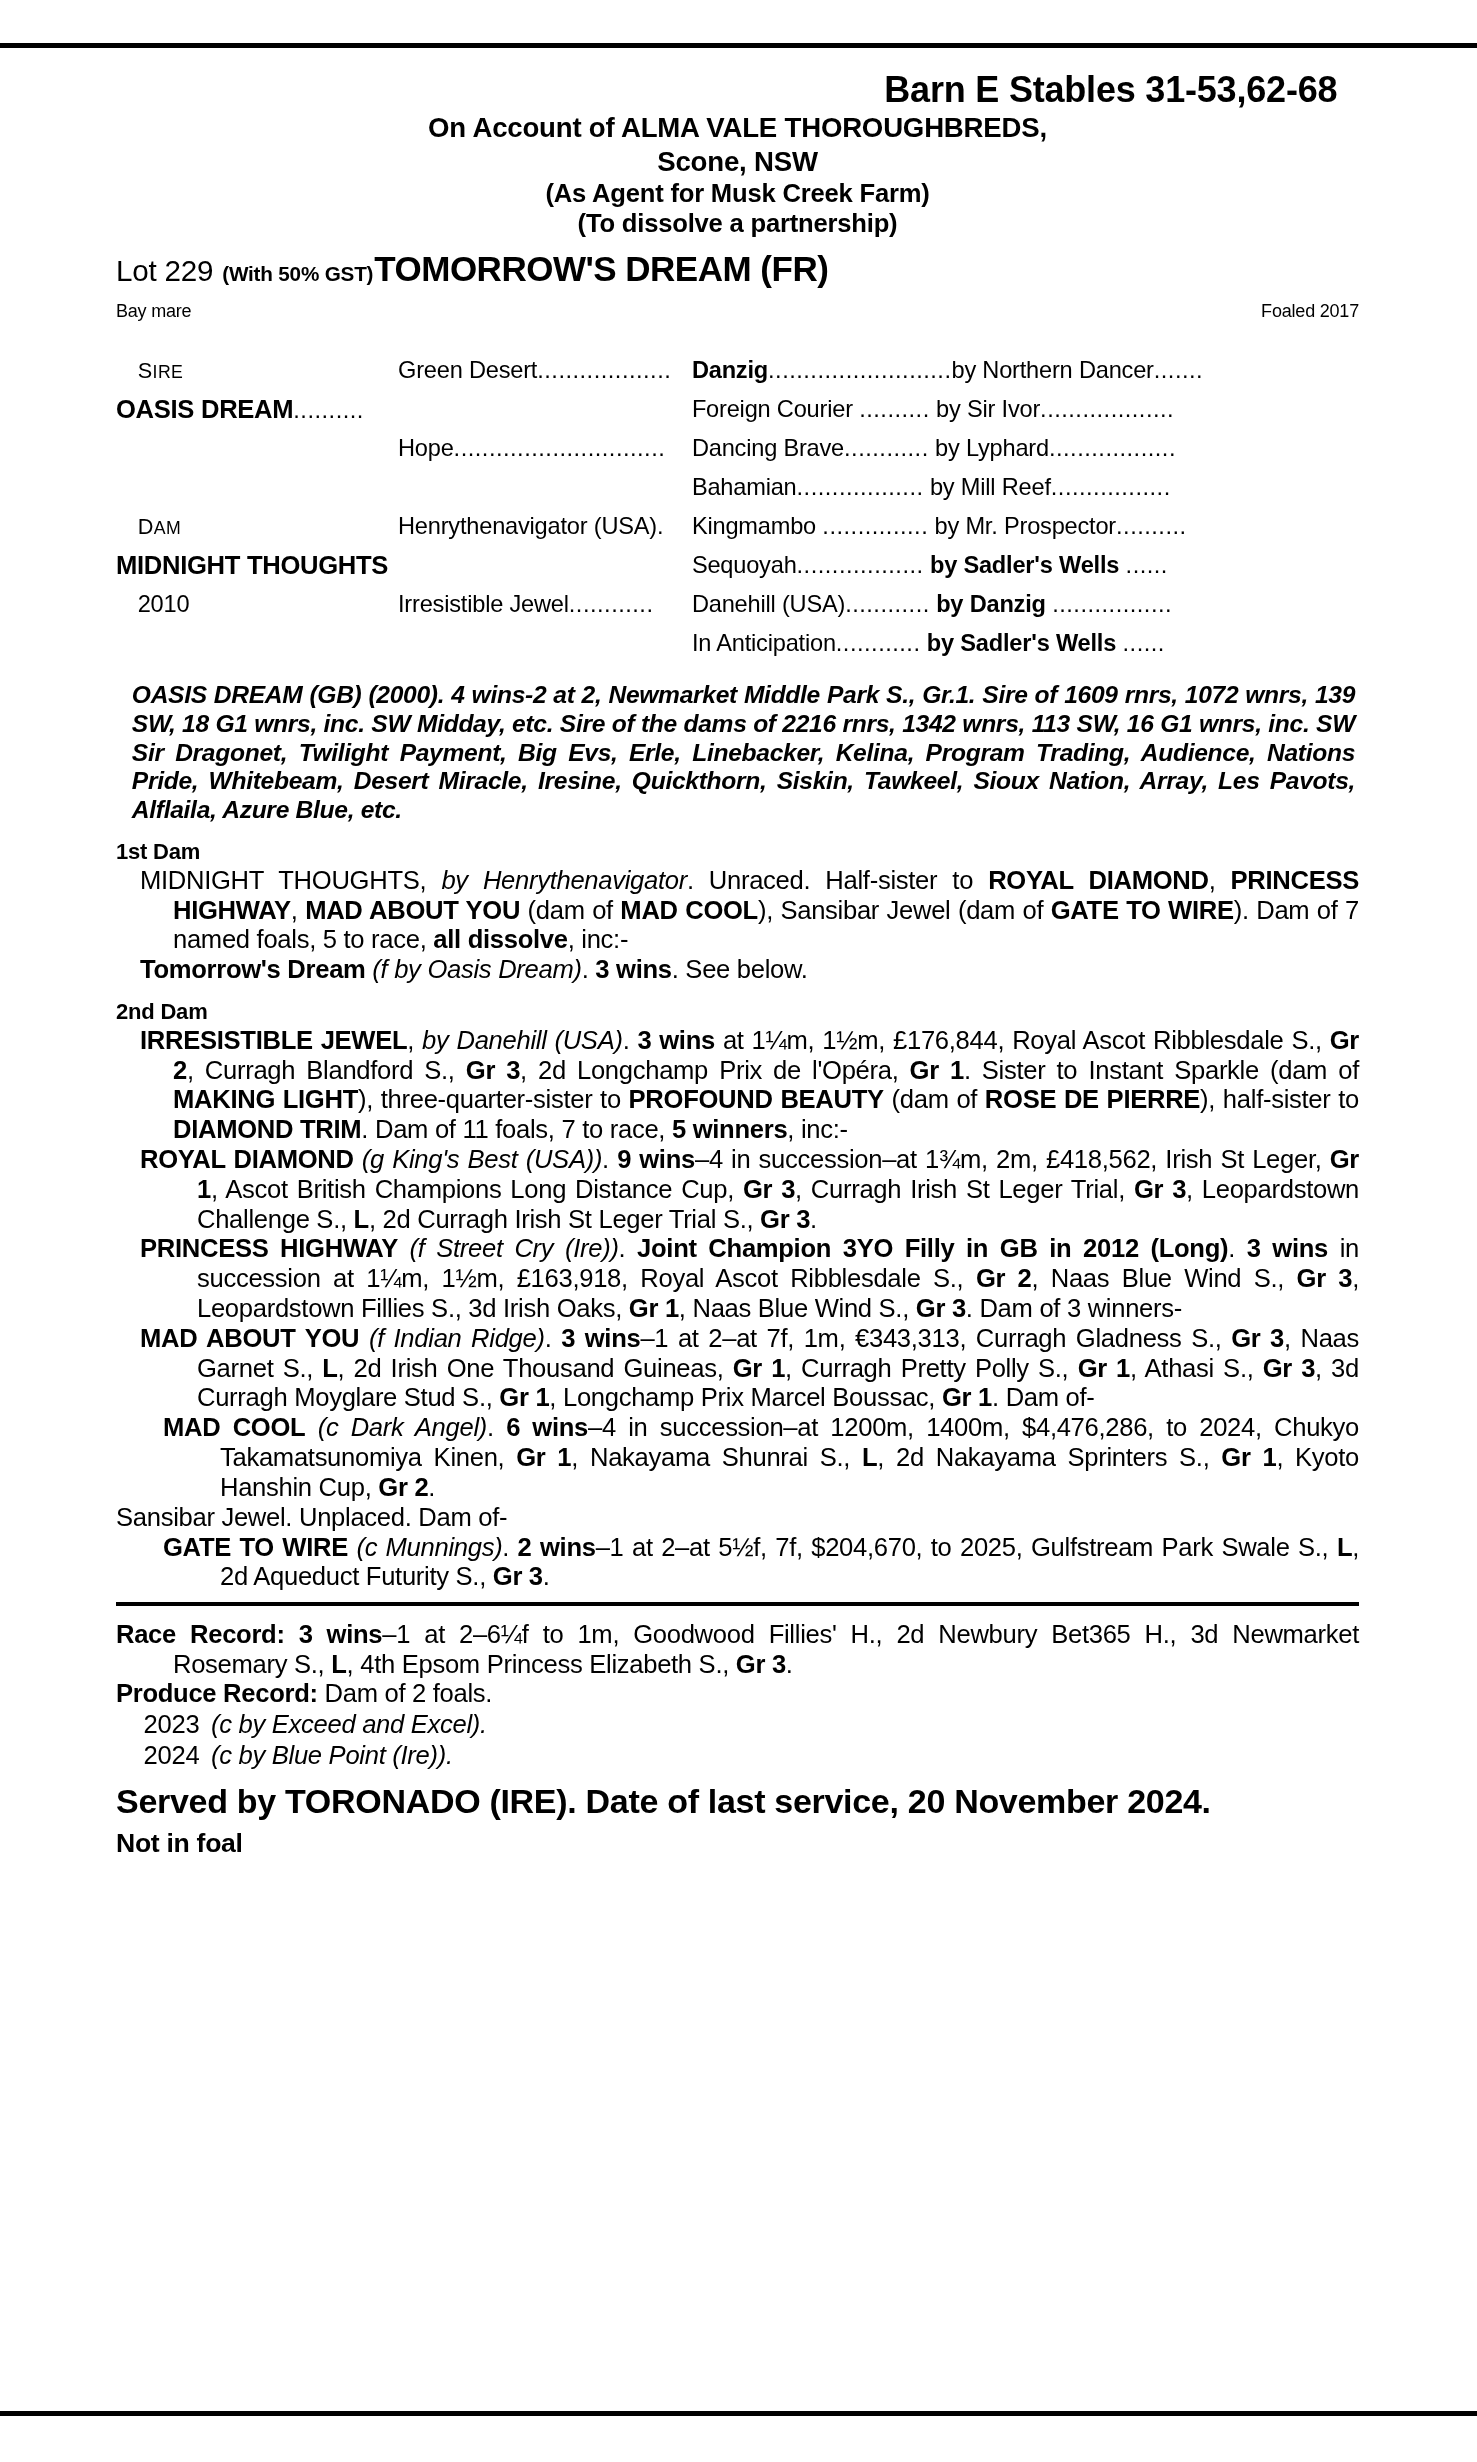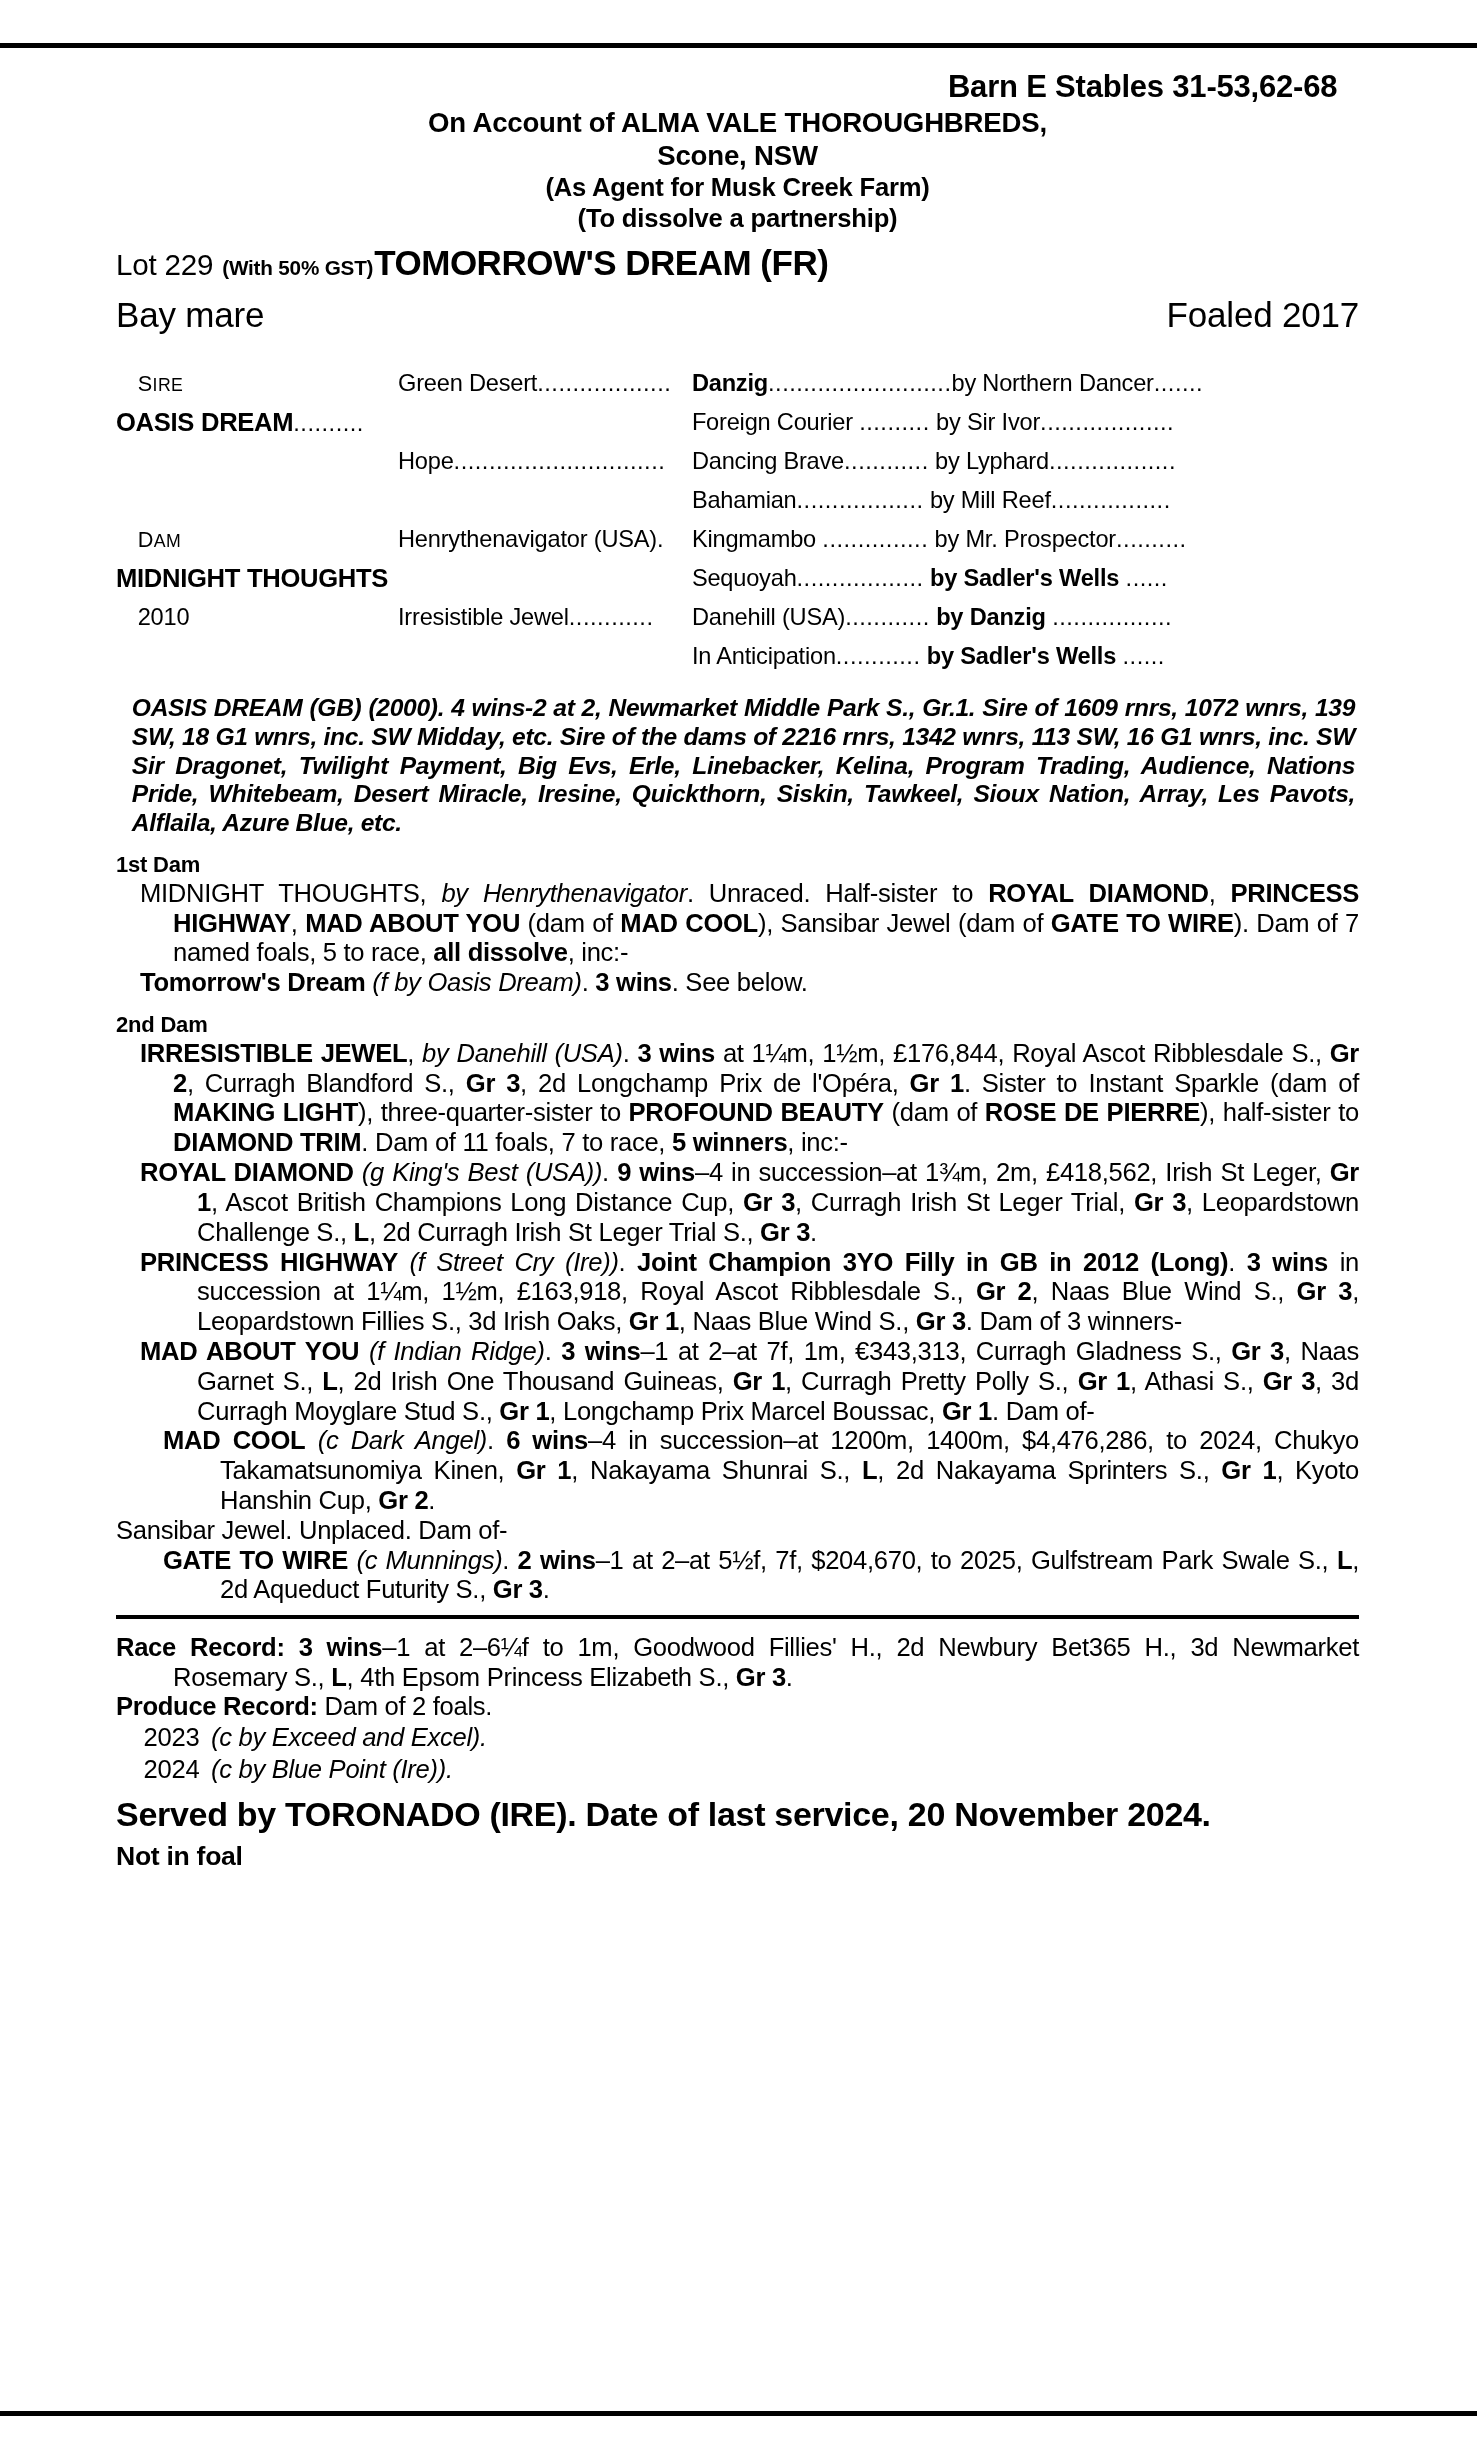--- a/index.html
+++ b/index.html
@@ -46,21 +46,21 @@
     position: absolute;
     left: 116px;
     top: 69px;
     width: 1243px;
   }
 
   
   .barn-line {
     text-align: right;
     font-weight: bold;
-    font-size: 31px;
+    font-size: 36px;
     font-stretch: condensed;
     letter-spacing: -0.2px;
     line-height: 1.18;
     padding-right: 21.7px;
   }
   .vendor-block {
     text-align: center;
     font-weight: bold;
     font-size: 27.6px;
     line-height: 1.20;
@@ -94,21 +94,21 @@
     font-size: 35px;
     letter-spacing: -0.5px;
     margin-left: 1px;
   }
 
   
   .colour-row {
     display: flex;
     justify-content: space-between;
     align-items: flex-start;
-    font-size: 35px;
+    font-size: 18px;
     margin-top: 11.8px;
     letter-spacing: -0.2px;
   }
 
   
   .ped {
     margin-top: 29.6px;
     display: flex;
     font-size: 23.6px;
     letter-spacing: -0.2px;

